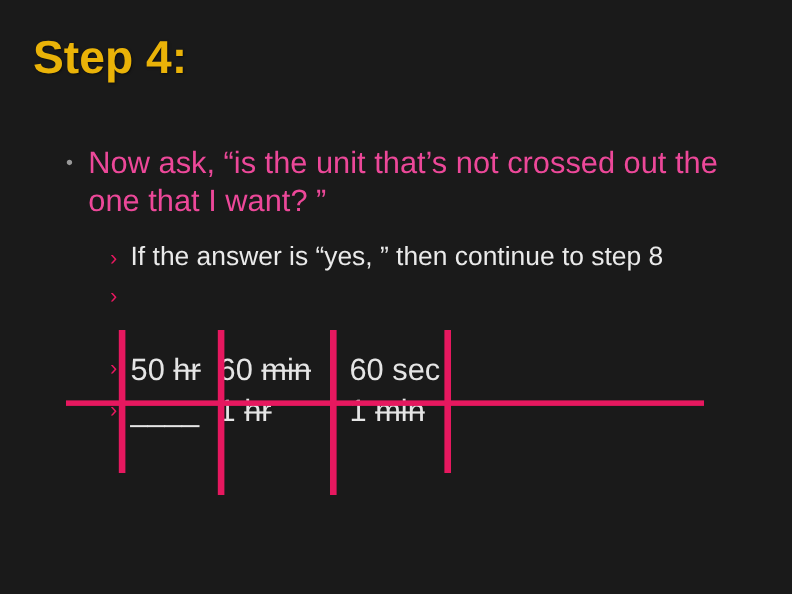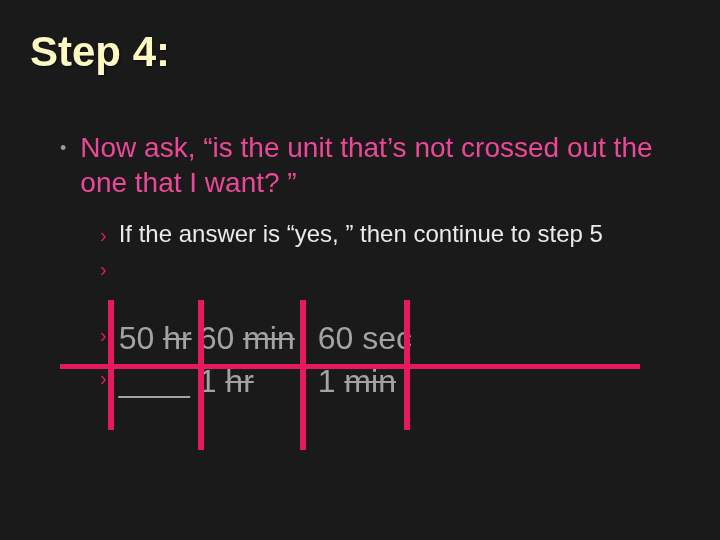--- a/index.html
+++ b/index.html
@@ -11,21 +11,21 @@
     color: #eaeaea;
     position: relative;
     overflow: hidden;
   }
   .title {
     position: absolute;
     top: 28px;
     left: 30px;
     font-size: 42px;
     font-weight: bold;
-    color: #fef9c3;
+    color: #eab308;
     text-shadow: 1px 1px 2px rgba(0,0,0,0.5);
   }
   .main-bullet {
     position: absolute;
     top: 130px;
     left: 60px;
     right: 40px;
     display: flex;
     align-items: flex-start;
   }
@@ -74,22 +74,22 @@
   .math-row .chev {
     color: #e6185f;
     font-size: 20px;
     margin-right: 12px;
     margin-top: 4px;
   }
   .cells {
     display: flex;
   }
   .cell {
-    font-size: 32px;
-    color: #a3a3a3;
+    font-size: 28px;
+    color: #e5e5e5;
     white-space: pre;
   }
   .c1 { width: 80px; }
   .c2 { width: 119px; }
   .c3 { width: 100px; }
   .strike { text-decoration: line-through; text-decoration-thickness: 2px; }
 
   .vlines {
     position: absolute;
     top: 300px;
@@ -124,21 +124,21 @@
 <div class="title">Step 4:</div>
 
 <div class="main-bullet">
   <span class="dot">•</span>
   <span class="text">Now ask, “is the unit that’s not crossed out the one that I want? ”</span>
 </div>
 
 <div class="sub-list">
   <div class="sub-item">
     <span class="chev">›</span>
-    <span class="text">If the answer is “yes, ” then continue to step 5</span>
+    <span class="text">If the answer is “yes, ” then continue to step 8</span>
   </div>
   <div class="sub-item">
     <span class="chev">›</span>
   </div>
 </div>
 
 <div class="math-block">
   <div class="math-row">
     <span class="chev">›</span>
     <div class="cells">

